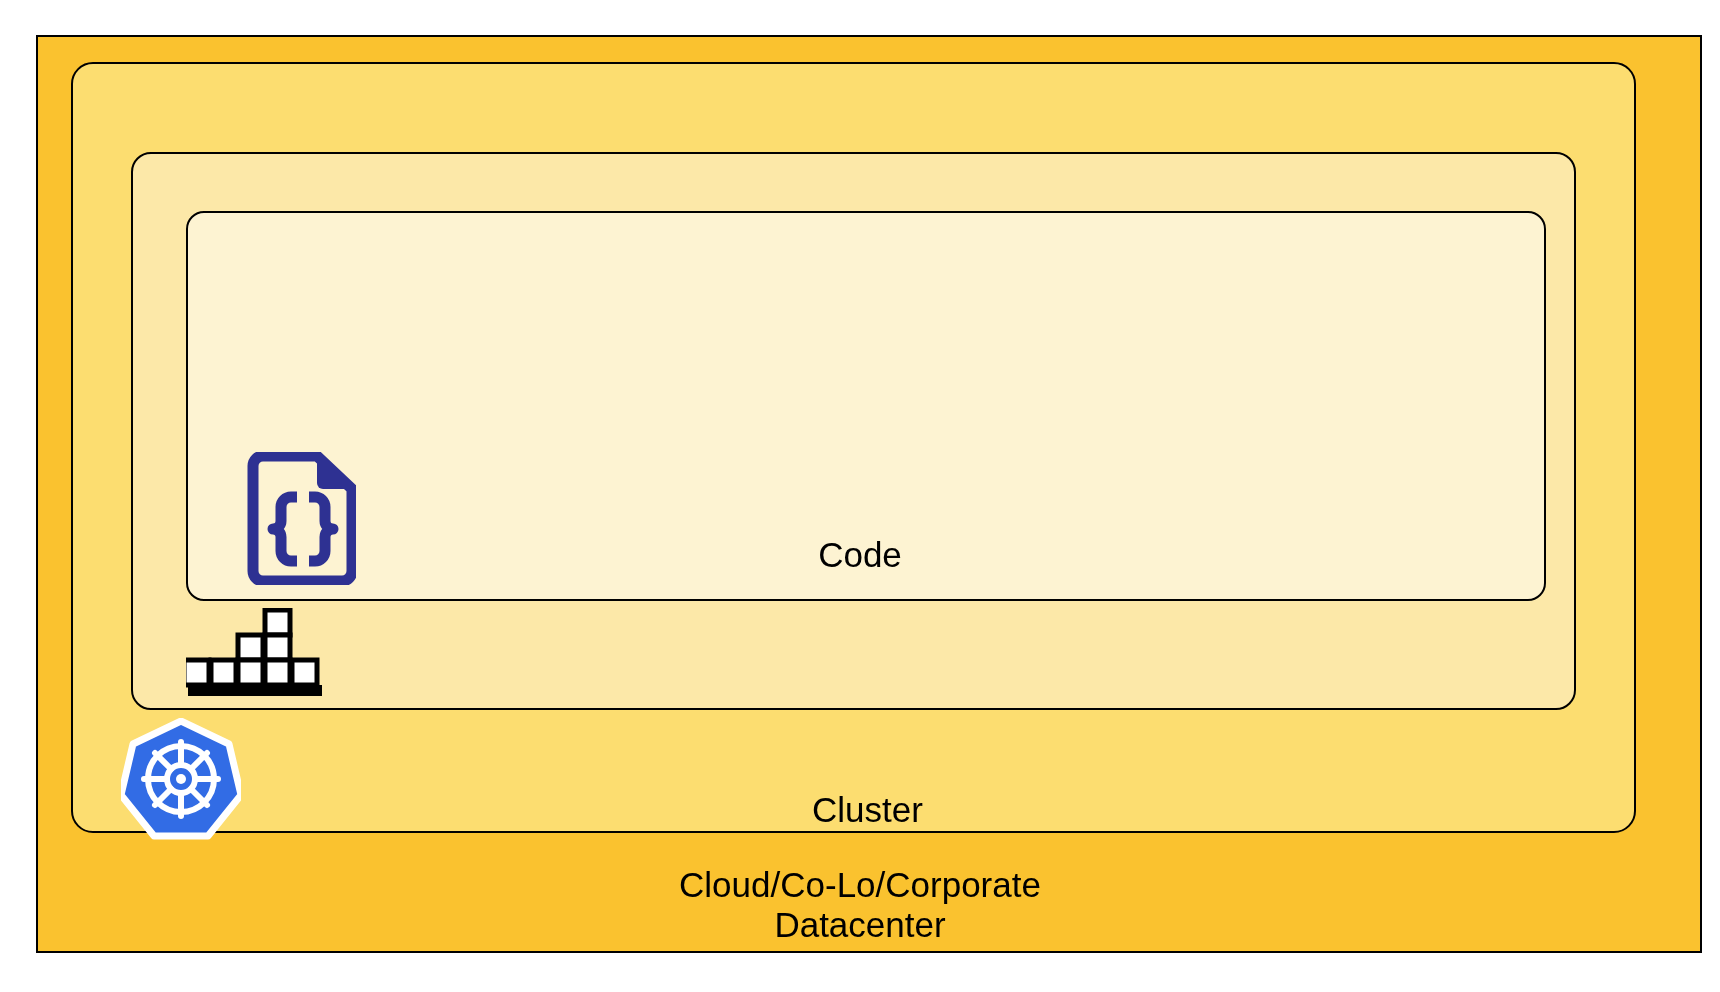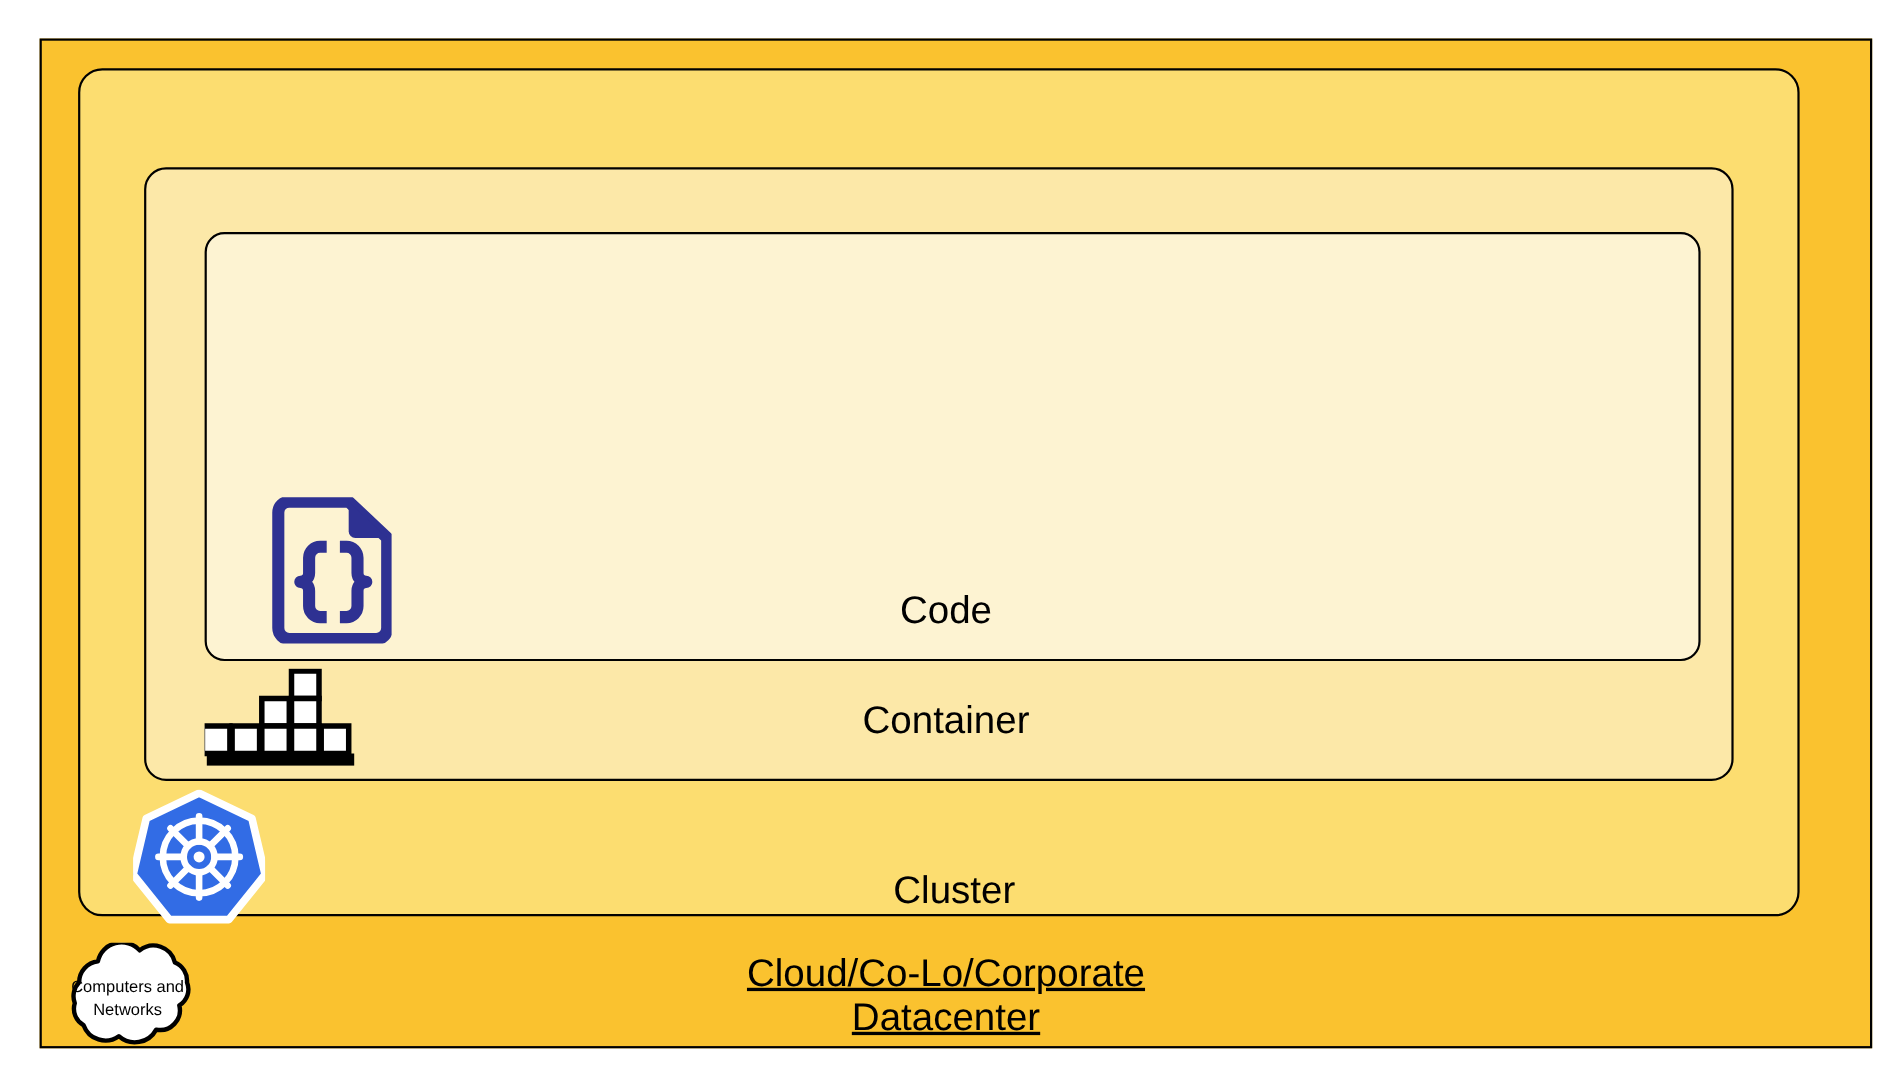--- a/index.html
+++ b/index.html
@@ -73,21 +73,21 @@
     color: #000000;
     font-size: 35px;
     line-height: 40px;
     text-align: center;
     white-space: pre-line;
     font-family: "Liberation Sans", sans-serif;
   }
   .label-code      { left: 0; right: 0; top: 535px; }
   .label-container { left: 0; right: 0; top: 635px; }
   .label-cluster   { left: 0; right: 0; top: 790px; margin-left: 15px; }
-  .label-datacenter{ left: 0; right: 0; top: 865px; text-decoration: underline; }
+  .label-datacenter{ left: 0; right: 0; top: 865px; }
 
   
   .icon-slot {
     position: absolute;
   }
 
   .icon-code-file   { left: 243px; top: 452px; width: 113px; height: 133px; }
   .icon-containers  { left: 186px; top: 608px; width: 140px; height: 90px; }
   .icon-kubernetes  { left: 121px; top: 718px; width: 120px; height: 123px; }
 
@@ -130,21 +130,20 @@
   <div class="layer layer-datacenter" style="background: rgb(250, 194, 47); border-color: rgb(0, 0, 0);"></div>
 
   <div class="layer layer-cluster" style="background: rgb(252, 221, 112); border-color: rgb(0, 0, 0);"></div>
 
   <div class="layer layer-container" style="background: rgb(252, 232, 168); border-color: rgb(0, 0, 0);"></div>
 
   <div class="layer layer-code" style="background: rgb(253, 243, 210); border-color: rgb(0, 0, 0);"></div>
 
   <div class="layer-label label-code">Code</div>
 
-  <div class="layer-label label-container">Container</div>
 
   <div class="layer-label label-cluster">Cluster</div>
 
   <div class="layer-label label-datacenter">Cloud/Co-Lo/Corporate
 Datacenter</div>
 
   <div class="icon-slot icon-code-file">
     <svg width="113" height="133" viewBox="0 0 113 133" xmlns="http://www.w3.org/2000/svg">
       <path d="M10 14 a10 10 0 0 1 10 -10 H74 L109 37 V119 a10 10 0 0 1 -10 10 H20 a10 10 0 0 1 -10 -10 Z" fill="none" stroke="#2E3192" stroke-width="11" stroke-linejoin="round"></path>
       <path d="M74 4 L109 37 H80 a6 6 0 0 1 -6 -6 Z" fill="#2E3192"></path>
@@ -187,33 +186,14 @@
         <line x1="70" y1="71" x2="86" y2="87"></line>
         <line x1="60" y1="75" x2="60" y2="98"></line>
         <line x1="50" y1="71" x2="34" y2="87"></line>
         <line x1="46" y1="61" x2="23" y2="61"></line>
         <line x1="50" y1="51" x2="34" y2="35"></line>
       </g>
       <circle cx="60" cy="61" r="5" fill="#ffffff"></circle>
     </svg>
   </div>
 
-  <div class="cloud-callout">
-    <svg width="160" height="102" viewBox="0 0 160 102" xmlns="http://www.w3.org/2000/svg">
-      <path d="M36 36
-               a19 19 0 0 1 17 -19
-               a22 22 0 0 1 38 -10
-               a20 20 0 0 1 32 11
-               a18 18 0 0 1 11 18
-               a17 17 0 0 1 -7 21
-               a18 18 0 0 1 -21 22
-               a22 22 0 0 1 -34 6
-               a21 21 0 0 1 -32 -10
-               a17 17 0 0 1 -8 -20
-               a18 18 0 0 1 4 -19 Z" fill="#ffffff" stroke="#000000" stroke-width="4" stroke-linejoin="round"></path>
-    </svg>
-    <div class="cloud-text">
-      <span>Computers and</span>
-      <span>Networks</span>
-    </div>
-  </div>
 
 </div>
 
 </body></html>

